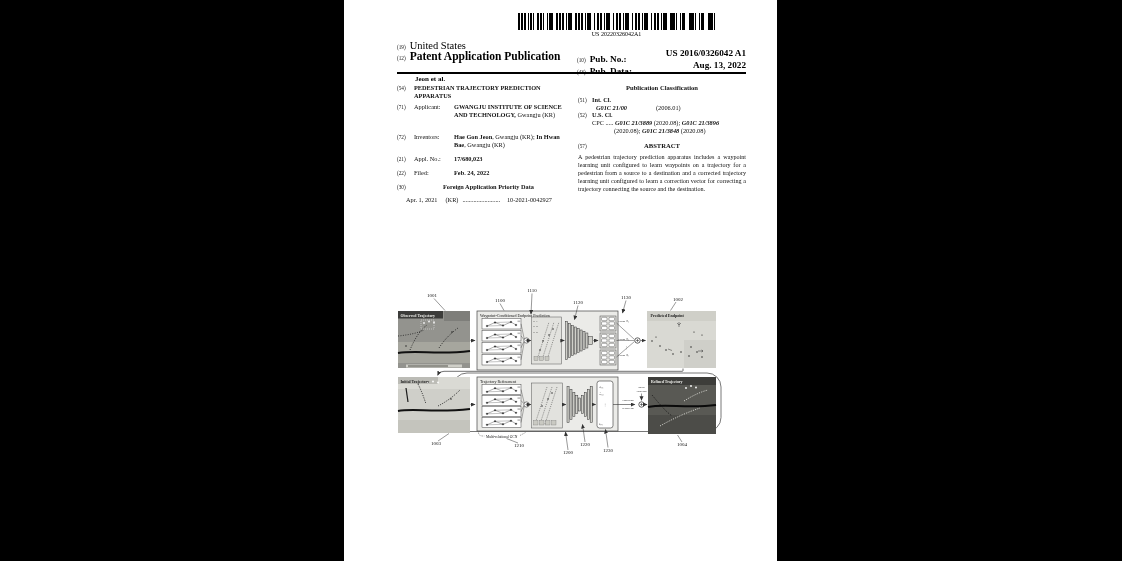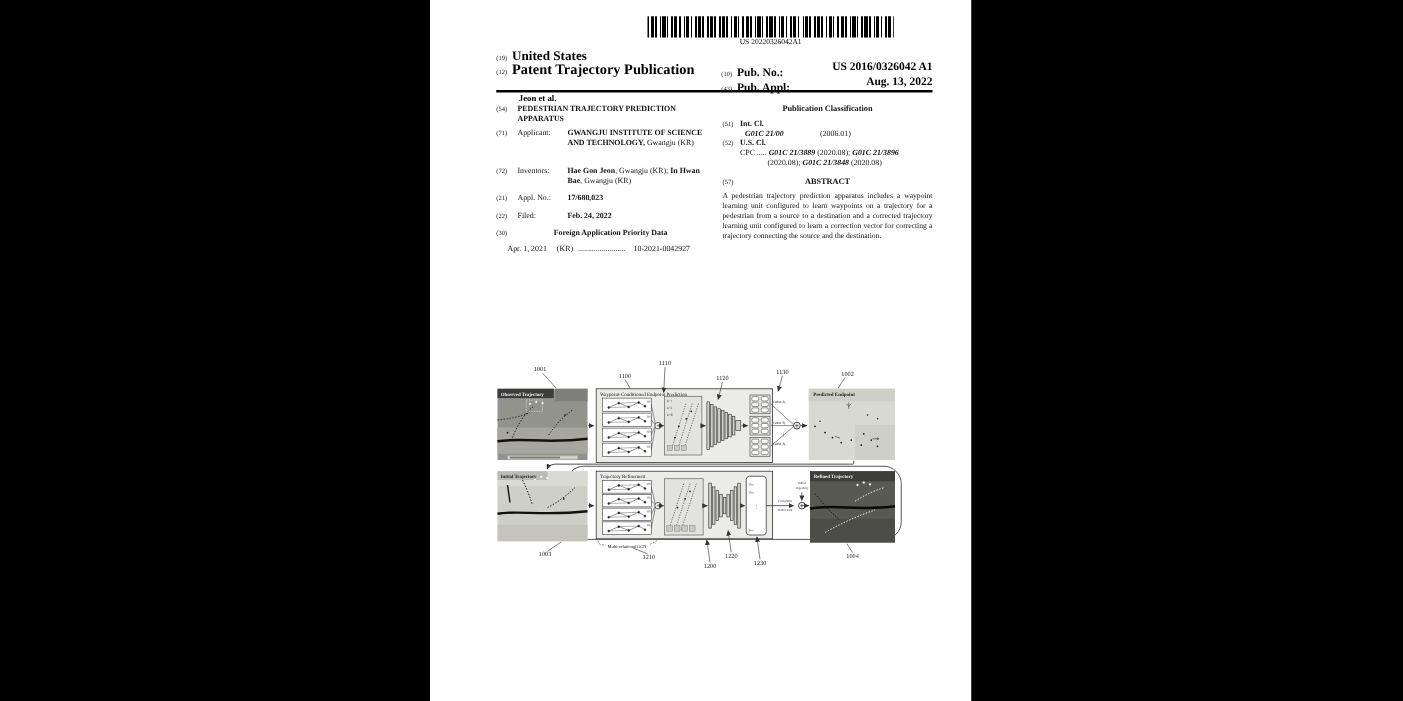--- a/index.html
+++ b/index.html
@@ -5,21 +5,21 @@
   html,body{margin:0;padding:0;background:#000;}
   .canvas{position:relative;width:1122px;height:561px;background:#000;overflow:hidden;
           font-family:"Liberation Serif",serif;}
   .page{position:absolute;left:344px;top:0;width:433px;height:561px;background:#ffffff;}
   .abs{position:absolute;}
   .b{font-weight:bold;}
   .bi{font-weight:bold;font-style:italic;}
   .num{font-size:5.2px;color:#111;}
   .t63{font-size:6.3px;color:#111;line-height:1.28;}
   .t60{font-size:6.1px;color:#111;line-height:1.3;}
-  .hdr19{font-size:10.5px;font-weight:bold;color:#000;}
+  .hdr19{font-size:10.5px;font-weight:normal;color:#000;}
   .hdr12{font-size:11.5px;font-weight:bold;color:#000;}
   .hdrR{font-size:9.2px;font-weight:bold;color:#000;}
   .caption{font-size:6px;color:#000;}
   .center{text-align:center;}
   .just{text-align:justify;}
   .barcode{background:
      repeating-linear-gradient(90deg,#000 0 1.5px,#fff 1.5px 2.5px,#000 2.5px 5px,#fff 5px 6px,
      #000 6px 7.5px,#fff 7.5px 10px,#000 10px 11px,#fff 11px 12px,#000 12px 14.5px,#fff 14.5px 15.5px,
      #000 15.5px 16.5px,#fff 16.5px 19px);}
   .rule{background:#000;}
@@ -32,32 +32,32 @@
 
     <div class="abs barcode" style="left:174px;top:13px;width:197px;height:17px;"></div>
     <div class="abs caption center" style="left:174px;top:31px;width:197px;">US 20220326042A1</div>
 
     <div class="abs" style="left:53px;top:35px;">
       <span class="num">(19)</span>
       <span class="hdr19">United States</span>
     </div>
     <div class="abs" style="left:53px;top:46px;">
       <span class="num">(12)</span>
-      <span class="hdr12">Patent Trajectory Publication</span>
+      <span class="hdr12">Patent Application Publication</span>
     </div>
     <div class="abs b" style="left:71px;top:75px;font-size:7px;">Jeon et al.</div>
 
     <div class="abs" style="left:233px;top:48px;width:169px;display:flex;justify-content:space-between;">
       <span><span class="num">(10)</span>
       <span class="hdrR">Pub. No.:</span></span>
       <span class="hdrR">US 2016/0326042 A1</span>
     </div>
     <div class="abs" style="left:233px;top:59.5px;width:169px;display:flex;justify-content:space-between;">
       <span><span class="num">(43)</span>
-      <span class="hdrR">Pub. Appl:</span></span>
+      <span class="hdrR">Pub. Data:</span></span>
       <span class="hdrR">Aug. 13, 2022</span>
     </div>
 
     <div class="abs rule" style="left:53px;top:72px;width:349px;height:2px;"></div>
 
     <div class="abs num" style="left:53px;top:85px;">(54)</div>
     <div class="abs t63 b" style="left:70px;top:84px;width:150px;">PEDESTRIAN TRAJECTORY PREDICTION APPARATUS</div>
 
     <div class="abs num" style="left:53px;top:104px;">(71)</div>
     <div class="abs t63" style="left:70px;top:103px;">Applicant:</div>

